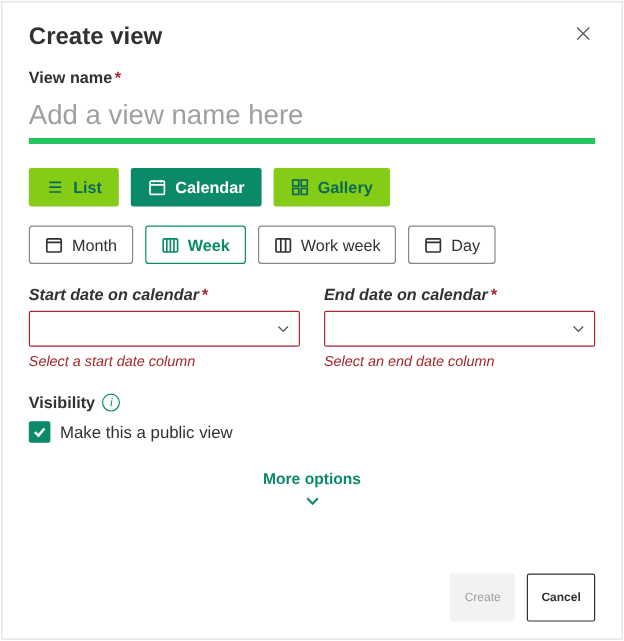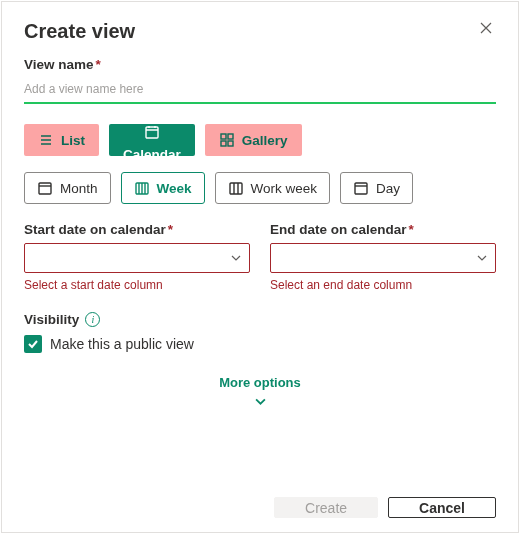--- a/index.html
+++ b/index.html
@@ -40,54 +40,54 @@
   }
   .label {
     font-size: 13.5px;
     font-weight: 600;
     margin-bottom: 6px;
   }
   .req { color: #a4262c; margin-left: 2px; }
   .viewname-input {
     width: 100%;
     border: none;
-    border-bottom: 2px solid #22c55e;
-    font-size: 12px;
+    border-bottom: 5px solid #22c55e;
+    font-size: 23px;
     padding: 4px 0 6px 0;
     outline: none;
     color: #0c4a6e;
     background: transparent;
   }
   .viewname-input::placeholder { color: #a19f9d; }
   .section { margin-top: 20px; }
   .seg-row { display: flex; gap: 10px; margin-top: 6px; }
   .seg-btn {
     display: flex;
     align-items: center;
     gap: 7px;
-    background: #fca5a5;
+    background: #84cc16;
     border: none;
     border-radius: 2px;
     height: 32px;
     padding: 0 14px;
     color: #0b6a56;
     font-weight: 600;
     font-size: 13.5px;
     cursor: pointer;
   }
   .seg-btn.sel {
     background: #038387;
     background: #0b8a6e;
     background: #0f9d7a;
     background: #0e8f6f;
     background: #0f8b6b;
     background: #0b8e6e;
   }
   .seg-btn.sel { background:#038768; }
-  .seg-btn.sel { background:#0a8c6c;flex-direction:column; }
+  .seg-btn.sel { background:#0a8c6c; }
   .seg-btn.sel { background:#0e8f6f; color:#fff; }
   .seg-btn.sel { background:#038768; }
   .seg-btn.sel { background:#0b8a6a; color:#fff; }
   .seg-btn.sel { background:#0f8a6b; }
   .seg-btn.sel { background:#0b8e6e; }
   .seg-btn.sel { background:#0e8866; color:#fff; }
   .seg-btn.sel { background:#078d70; color:#fff; }
   
   .seg-btn.sel { background:#0b8a6a; color:#fff; }
 
@@ -102,21 +102,21 @@
     font-size:13.5px;
     font-weight:400;
     color:#323130;
     cursor:pointer;
   }
   .out-btn.sel {
     border:1.5px solid #0b8a6a;
     color:#0b8a6a;
     font-weight:600;
   }
-  .two-col { display:flex; gap:20px; margin-top:18px; }
+  .two-col { display:flex; gap:20px; margin-top:18px;font-style:italic; }
   .col { flex:1; min-width:0; }
   .dd {
     display:flex; align-items:center; justify-content:flex-end;
     width:100%; height:30px;
     border:1px solid #a4262c;
     border-radius:2px;
     padding:0 8px;
     cursor:pointer;
     background:#fff;
   }
@@ -154,23 +154,23 @@
     margin-top:22px;
     cursor:pointer;
     flex-direction:column;
   }
   .footer {
     position:absolute;
     right:22px; bottom:14px;
     display:flex; gap:10px;
   }
   .btn {
-    height:21px;
-    padding:0 30px;
-    font-size:14px;
+    height:40px;
+    padding:0 11px;
+    font-size:10px;
     border-radius:2px;
     cursor:pointer;
   }
   .btn-primary {
     background:#f3f2f1;
     border:1px solid #f3f2f1;
     color:#a19f9d;
     cursor:default;
   }
   .btn-secondary {

